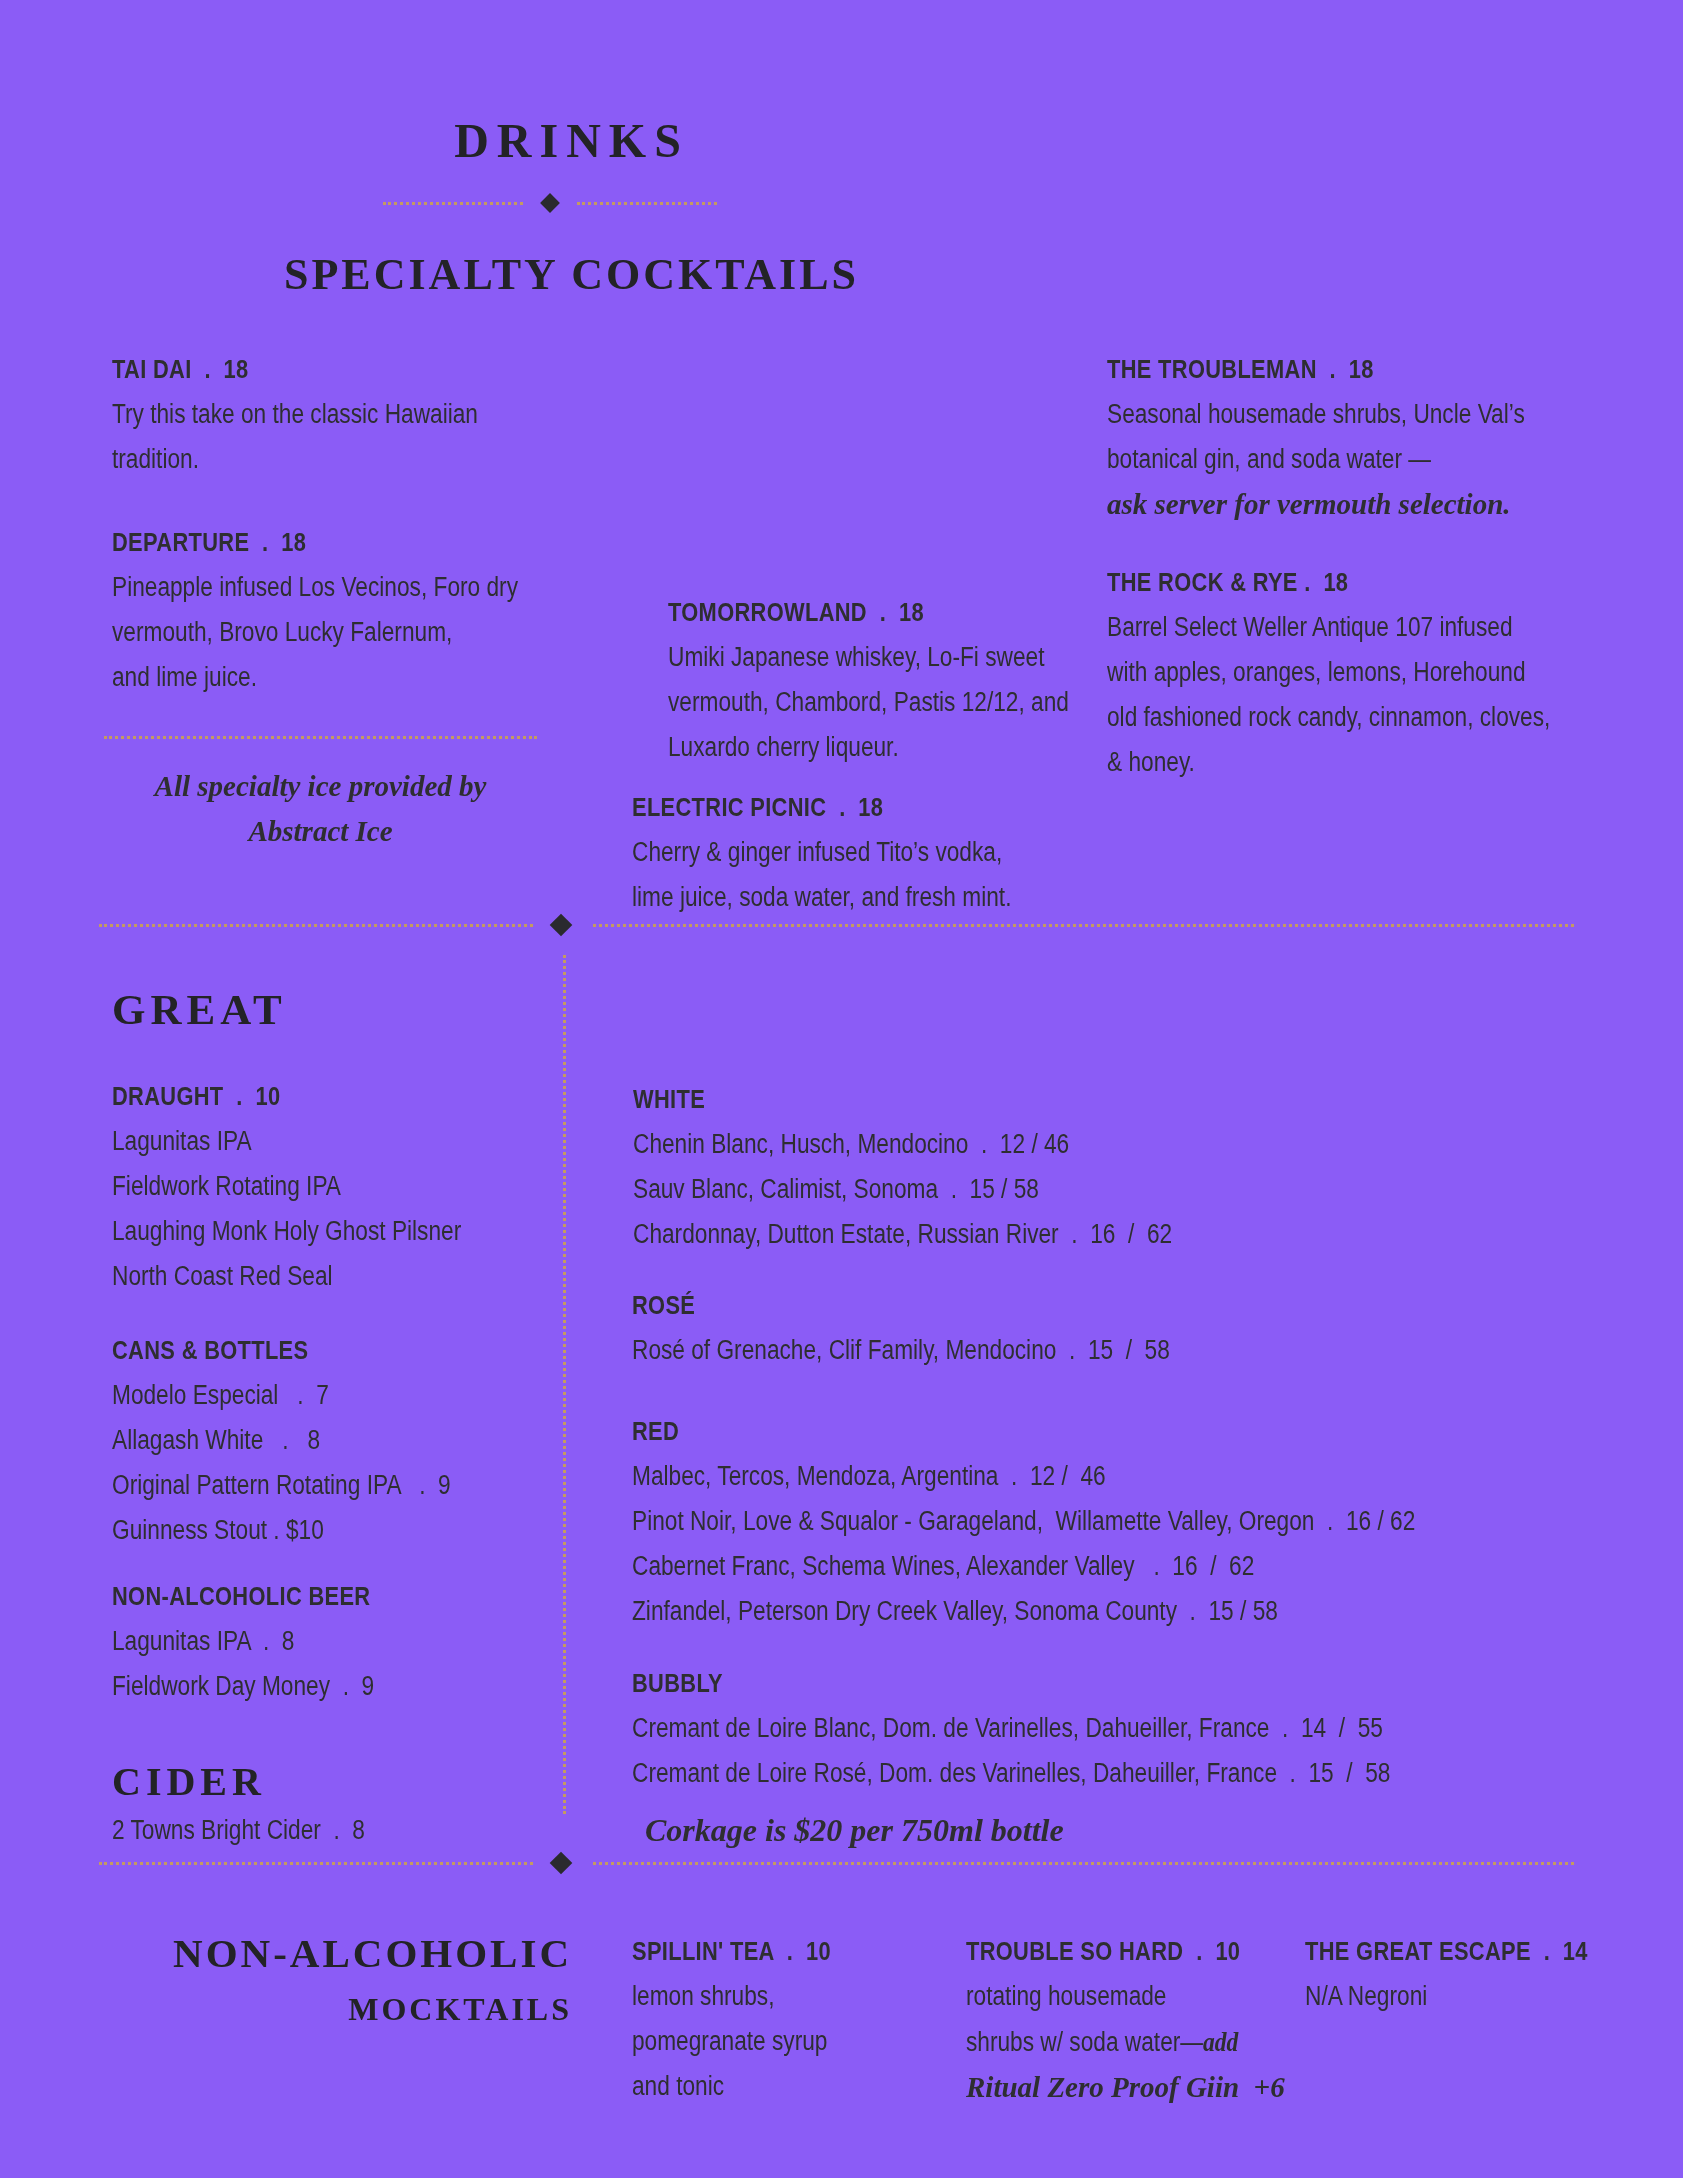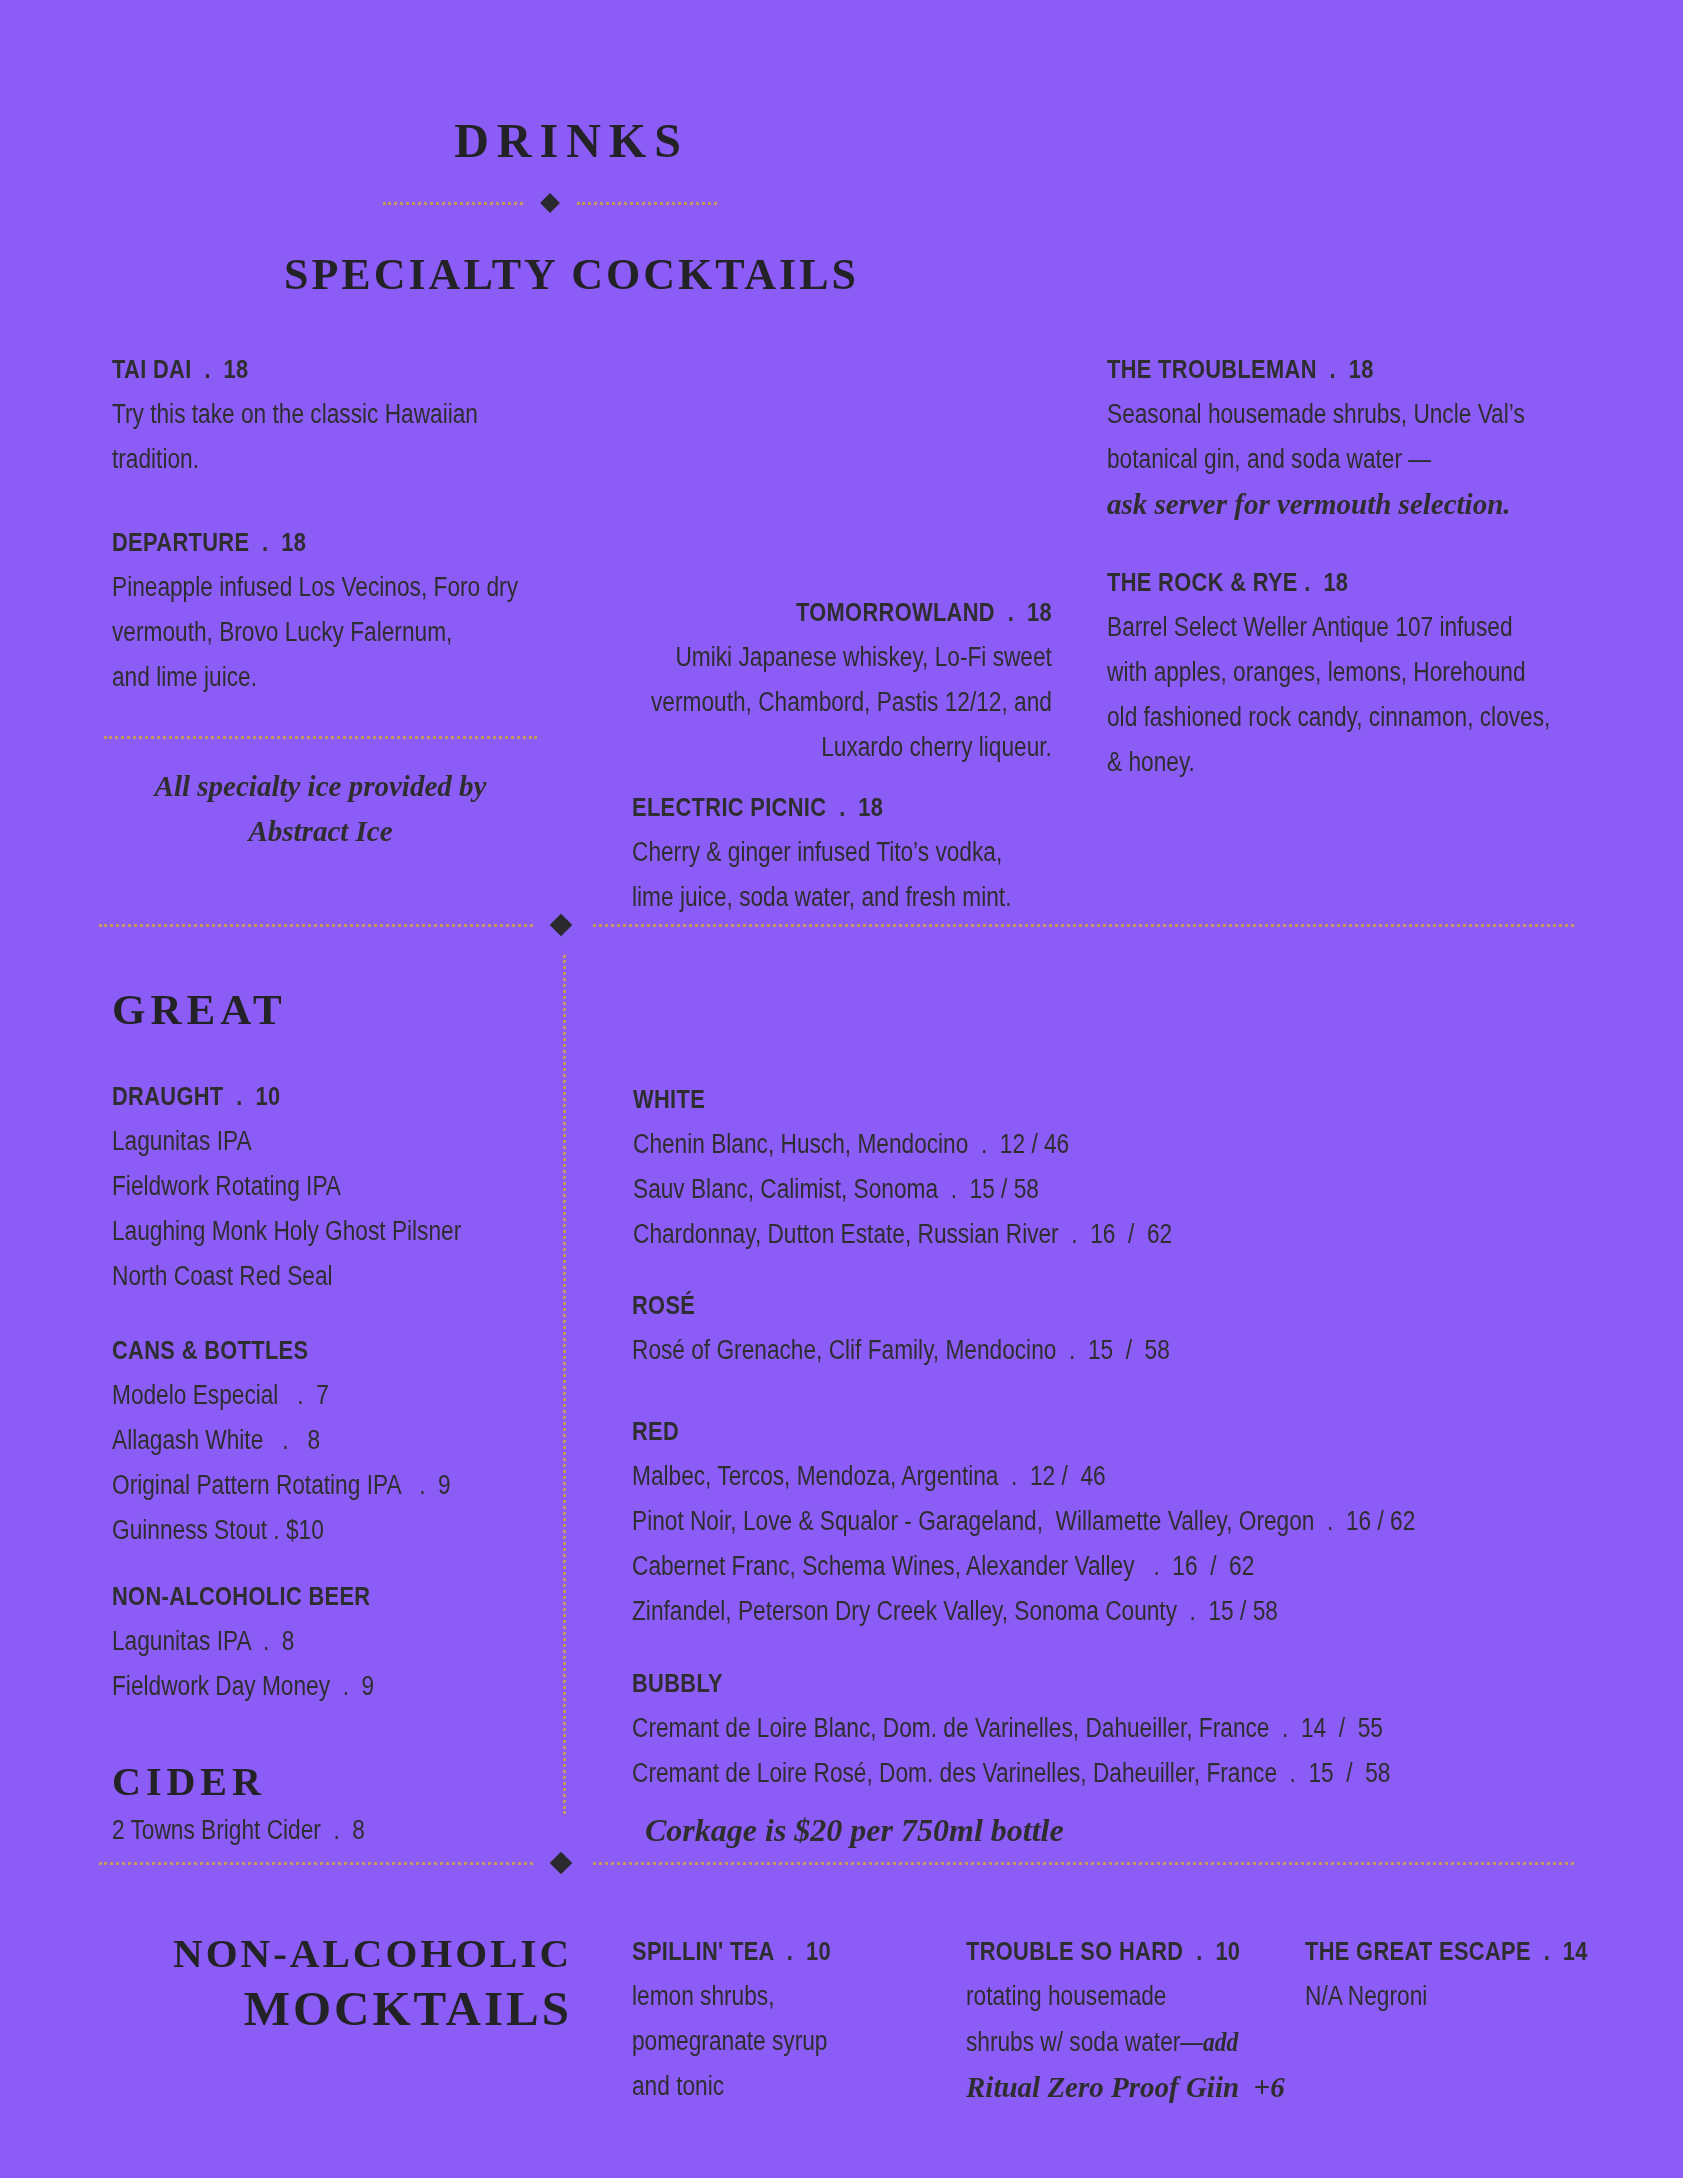--- a/index.html
+++ b/index.html
@@ -64,21 +64,21 @@
       <div class="line">vermouth, Brovo Lucky Falernum,</div>
       <div class="line">and lime juice.</div>
     </div>
   </div>
   <div class="abs dots" style="left:104px; top:736px; width:433px;"></div>
   <div class="abs center" style="left:104px; top:764px; width:433px;">
     <div class="ital-line">All specialty ice provided by</div>
     <div class="ital-line">Abstract Ice</div>
   </div>
 
-  <div class="abs" style="left:651px; top:590px;text-align:right;">
+  <div class="abs" style="left:668px; top:590px;">
     <div class="cond">
       <div class="line bold">TOMORROWLAND  .  18</div>
       <div class="line">Umiki Japanese whiskey, Lo-Fi sweet</div>
       <div class="line">vermouth, Chambord, Pastis 12/12, and</div>
       <div class="line">Luxardo cherry liqueur.</div>
     </div>
   </div>
   <div class="abs" style="left:632px; top:785px;">
     <div class="cond">
       <div class="line bold">ELECTRIC PICNIC  .  18</div>
@@ -192,21 +192,21 @@
   <div class="abs divider-row" style="left:99px; top:1855px; width:1475px;">
     <span class="dots" style="width:434px;"></span>
     <span class="gap"></span>
     <span class="diamond"></span>
     <span class="gap" style="width:24px;"></span>
     <span class="dots" style="flex:1;"></span>
   </div>
 
   <div class="abs right" style="left:104px; top:1925px; width:468px;">
     <div class="serif-head" style="font-size:41px; letter-spacing:3px; line-height:56px;">NON-ALCOHOLIC</div>
-    <div class="serif-head" style="font-size:49px; letter-spacing:3px; line-height:56px;">MOCKTAILS</div>
+    <div class="serif-head" style="font-size:32px; letter-spacing:3px; line-height:56px;">MOCKTAILS</div>
   </div>
 
   <div class="abs" style="left:632px; top:1929px;">
     <div class="cond">
       <div class="line bold">SPILLIN' TEA  .  10</div>
       <div class="line">lemon shrubs,</div>
       <div class="line">pomegranate syrup</div>
       <div class="line">and tonic</div>
     </div>
   </div>

